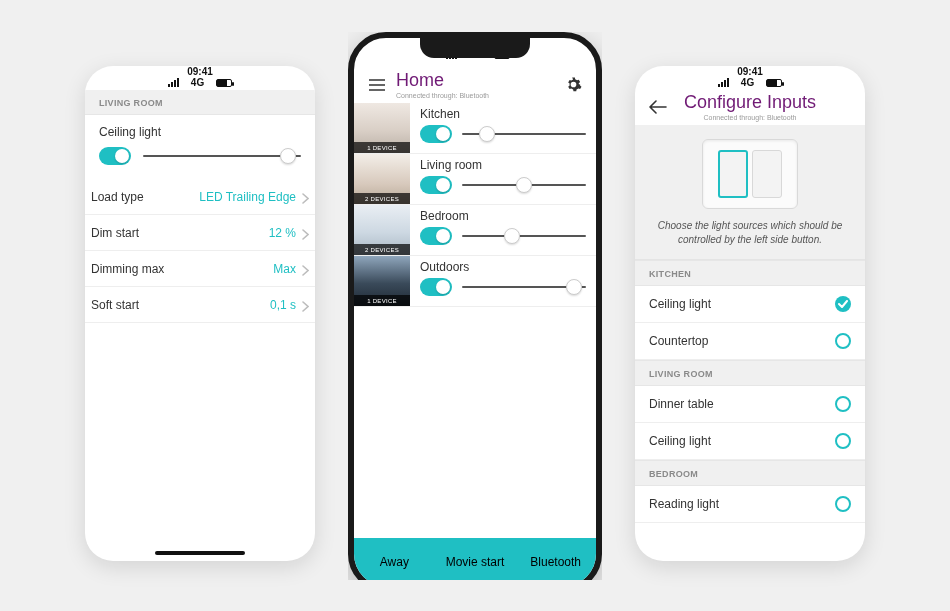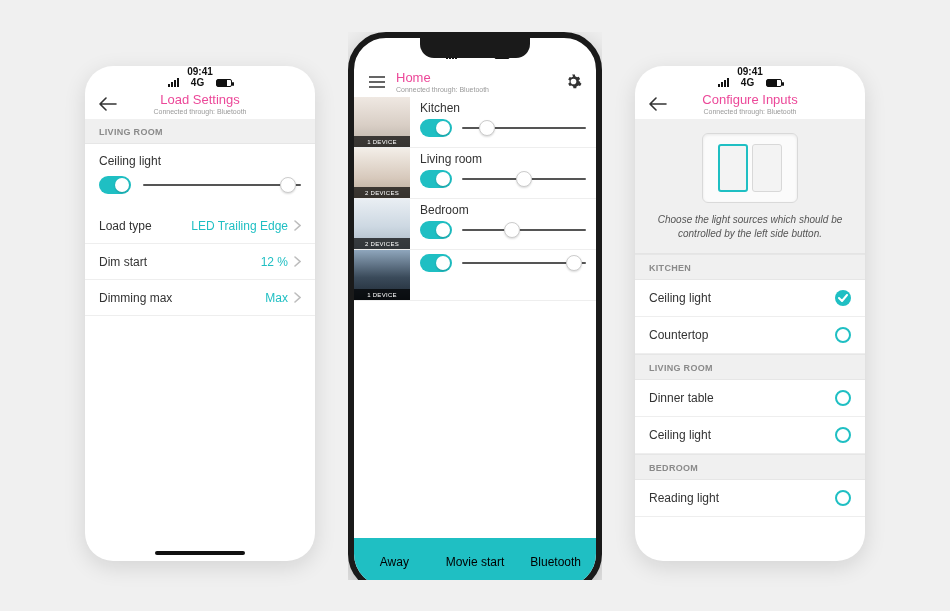--- a/index.html
+++ b/index.html
@@ -47,34 +47,34 @@
   .bars span { width:2px; background:#111; display:block; }
   .bars span:nth-child(1){height:3px} .bars span:nth-child(2){height:5px} .bars span:nth-child(3){height:7px} .bars span:nth-child(4){height:9px}
   .batt { width:16px; height:8px; border:1px solid #111; border-radius:2px; position:relative; }
   .batt::after { content:""; position:absolute; right:-3px; top:2px; width:2px; height:4px; background:#111; border-radius:1px; }
   .batt i { display:block; background:#111; height:100%; width:70%; }
 
   
   .hdr { display:flex; align-items:center; padding: 2px 12px 4px; position:relative; }
   .hdr .title { flex:1; text-align:center; }
   .hdr .title.leftish { text-align:left; margin-left:8px; }
-  .hdr .t1 { font-size:13px; color:#ec4899; font-weight:500; }
+  .hdr .t1 { font-size:18px; color:#701a75; font-weight:500; }
   .hdr .t2 { font-size:7px; color:#9a9a9a; margin-top:1px; }
   .iconbtn { width:22px; height:22px; display:flex; align-items:center; justify-content:center; color:#333; }
   svg { display:block; }
 
   
   .sect { background:#ececec; color:#8a8a8a; font-size:9px; font-weight:700; letter-spacing:.3px; padding:8px 14px 6px; border-top:1px solid #e6e6e6; border-bottom:1px solid #e6e6e6; }
   .phone.right .sect, .phone.left .sect { background:#f0f0f0; }
   .sect.first { border-top:none; }
 
   
-  .row { display:flex; align-items:center; justify-content:space-between; padding:10px 14px; border-bottom:1px solid #eee; background:#fff; min-height:36px; }
+  .row { display:flex; align-items:center; justify-content:space-between; padding:10px 6px; border-bottom:1px solid #eee; background:#fff; min-height:36px; }
   .row .lbl { font-size:12px; color:#333; }
-  .row .val { font-size:12px; color:#1fbfc3; display:flex; align-items:center; gap:6px; }
+  .row .val { font-size:12px; color:#1fbfc3; display:flex; align-items:flex-end; gap:6px; }
   .chev { color:#bdbdbd; }
 
   
   .tg { width:32px; height:18px; background:#1fbfc3; border-radius:9px; position:relative; flex:0 0 auto; }
   .tg::after { content:""; position:absolute; right:2px; top:2px; width:14px; height:14px; border-radius:50%; background:#fff; box-shadow:0 1px 2px rgba(0,0,0,.2); }
   .sliderbox { display:flex; align-items:center; gap:12px; padding:8px 14px 14px; background:#fff; }
   .track { flex:1; height:2px; background:#555; position:relative; border-radius:1px; }
   .knob { position:absolute; top:50%; transform:translate(-50%,-50%); width:16px; height:16px; border-radius:50%; background:#fff; border:1px solid #ccc; box-shadow:0 1px 2px rgba(0,0,0,.15); }
 
   
@@ -133,32 +133,20 @@
             <span></span>
             <span></span>
             <span></span>
           </span>
         <span>4G</span>
         <span class="batt">
             <i></i>
           </span>
       </span>
     </div>
-    <div class="hdr">
-      <div class="iconbtn">
-        <svg width="18" height="14" viewBox="0 0 18 14">
-            <path d="M7 1 1 7l6 6M1 7h16" stroke="#333" stroke-width="1.6" fill="none" stroke-linecap="round" stroke-linejoin="round"></path>
-          </svg>
-      </div>
-      <div class="title">
-        <div class="t1">Load Settings</div>
-        <div class="t2">Connected through: Bluetooth</div>
-      </div>
-      <div class="spacer"></div>
-    </div>
 
     <div class="sect first">LIVING ROOM</div>
 
     <div class="single">
       <div class="lbl">Ceiling light</div>
     </div>
     <div class="sliderbox">
       <div class="tg"></div>
       <div class="track">
         <div class="knob" style="left:92%"></div>
@@ -174,20 +162,26 @@
         </div>
         <div class="row">
           <span class="lbl">Dim start</span>
           <span class="val">12 %<svg class="chev" width="7" height="11" viewBox="0 0 7 11">
               <path d="M1 1l5 4.5L1 10" stroke="#bdbdbd" stroke-width="1.6" fill="none" stroke-linecap="round"></path>
             </svg></span>
         </div>
         <div class="row">
           <span class="lbl">Dimming max</span>
           <span class="val">Max<svg class="chev" width="7" height="11" viewBox="0 0 7 11">
+              <path d="M1 1l5 4.5L1 10" stroke="#bdbdbd" stroke-width="1.6" fill="none" stroke-linecap="round"></path>
+            </svg></span>
+        </div>
+        <div class="row">
+          <span class="lbl">Soft start</span>
+          <span class="val">0,1 s<svg class="chev" width="7" height="11" viewBox="0 0 7 11">
               <path d="M1 1l5 4.5L1 10" stroke="#bdbdbd" stroke-width="1.6" fill="none" stroke-linecap="round"></path>
             </svg></span>
         </div>
       </div>
 
     <div class="homebar"></div>
   </div>
 
   <div class="center-wrap">
     <div class="phone center">
@@ -264,20 +258,21 @@
                   <div class="knob" style="left:40%"></div>
                 </div>
               </div>
             </div>
           </div>
           <div class="room">
             <div class="thumb out">
               <div class="tag">1 DEVICE</div>
             </div>
             <div class="rcol">
+              <div class="name">Outdoors</div>
               <div class="rctrl">
                 <div class="tg"></div>
                 <div class="rtrack">
                   <div class="knob" style="left:90%"></div>
                 </div>
               </div>
             </div>
           </div>
         </div>
 

